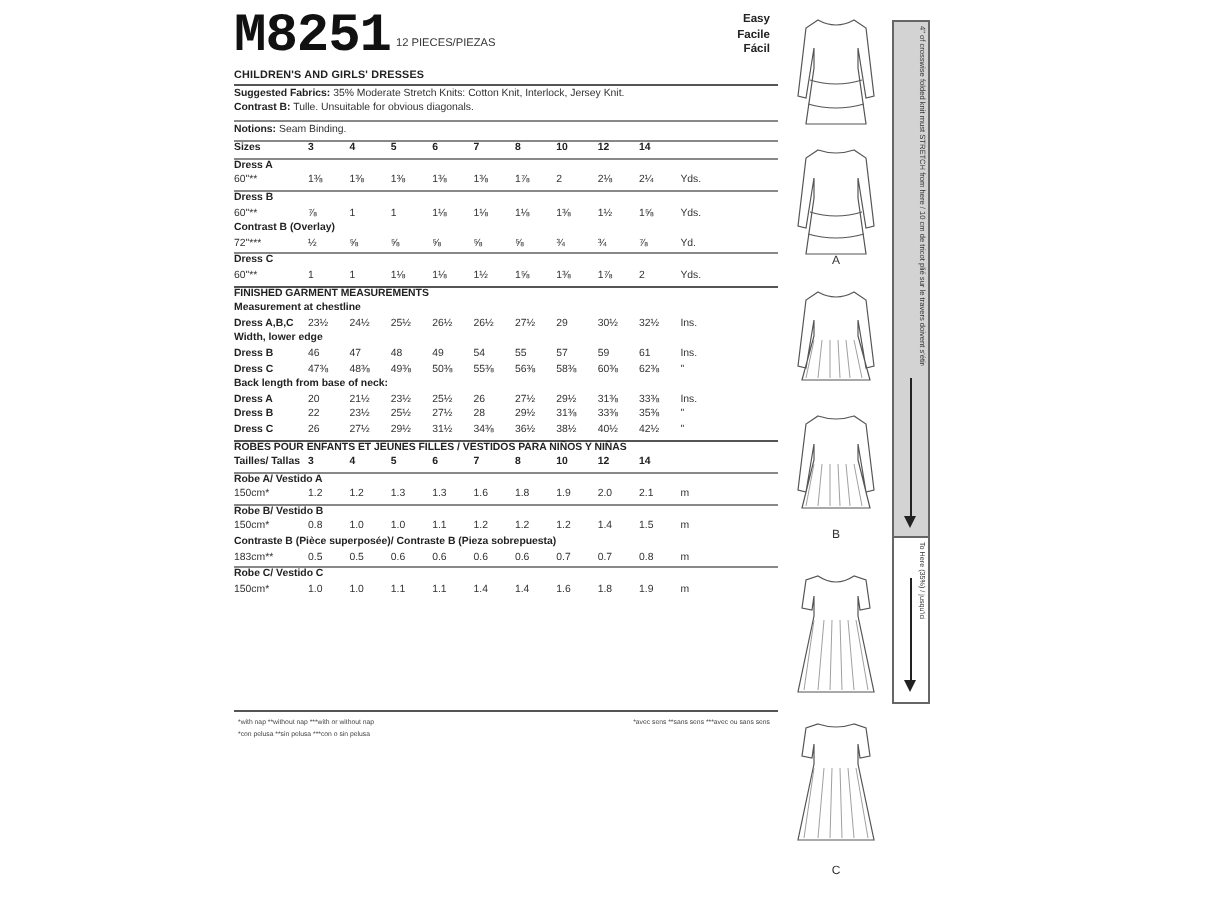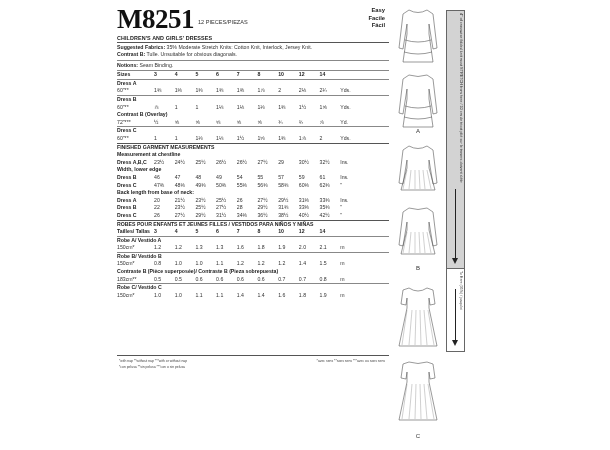--- a/index.html
+++ b/index.html
@@ -1,19 +1,19 @@
 <!DOCTYPE html>
 <html><head>
 <meta charset="utf-8">
 <style>
   html, body { margin:0; padding:0; background:#ffffff; }
   body { width:610px; height:450px; position:relative; overflow:hidden; font-family:"Liberation Sans", sans-serif; color:#222; }
   .sheet { position:absolute; left:117px; top:0; width:272px; }
   .hdr { position:relative; height:34px; }
-  .code { position:absolute; left:0; top:4px; font-size:27px; font-weight:bold; letter-spacing:-0.5px; color:#111; font-family:Liberation Serif, serif; }
+  .code { position:absolute; left:0; top:4px; font-size:27px; font-weight:bold; letter-spacing:-0.5px; color:#111; font-family:Liberation Mono, monospace; }
   .pieces { position:absolute; left:81px; top:19px; font-size:5.6px; color:#333; font-family:"Liberation Sans Narrow","Liberation Sans", sans-serif; }
   .diff { position:absolute; right:4px; top:7px; text-align:right; font-size:5.8px; font-weight:bold; line-height:7.6px; color:#222; }
   .title { font-size:5.4px; font-weight:bold; margin-top:1px; letter-spacing:0.1px; padding-bottom:1px; border-bottom:1.2px solid #555; }
   .txt { font-size:5.2px; line-height:7.4px; color:#333; }
   .txt b { color:#222; }
   .block { border-bottom:1px solid #888; padding:1px 0; }
   .row { display:flex; font-size:5.2px; line-height:7.6px; color:#333; align-items:center; }
   .row .lbl { width:37px; flex:none; white-space:nowrap; }
   .row .c { width:20.7px; flex:none; text-align:left; }
   .row .u { width:16px; flex:none; text-align:left; }

